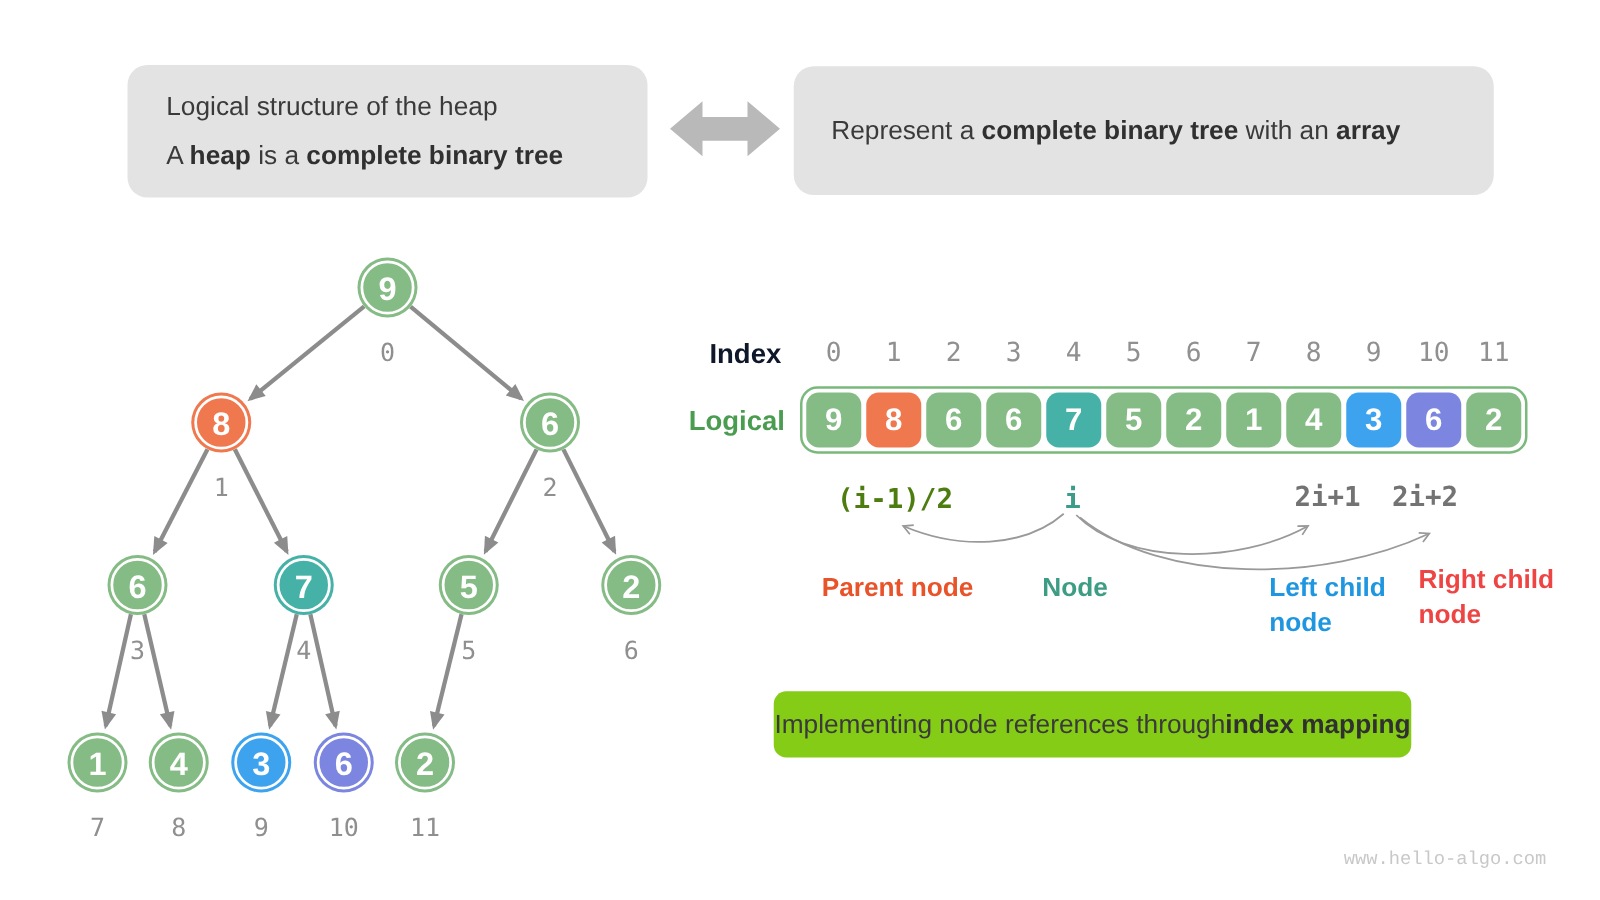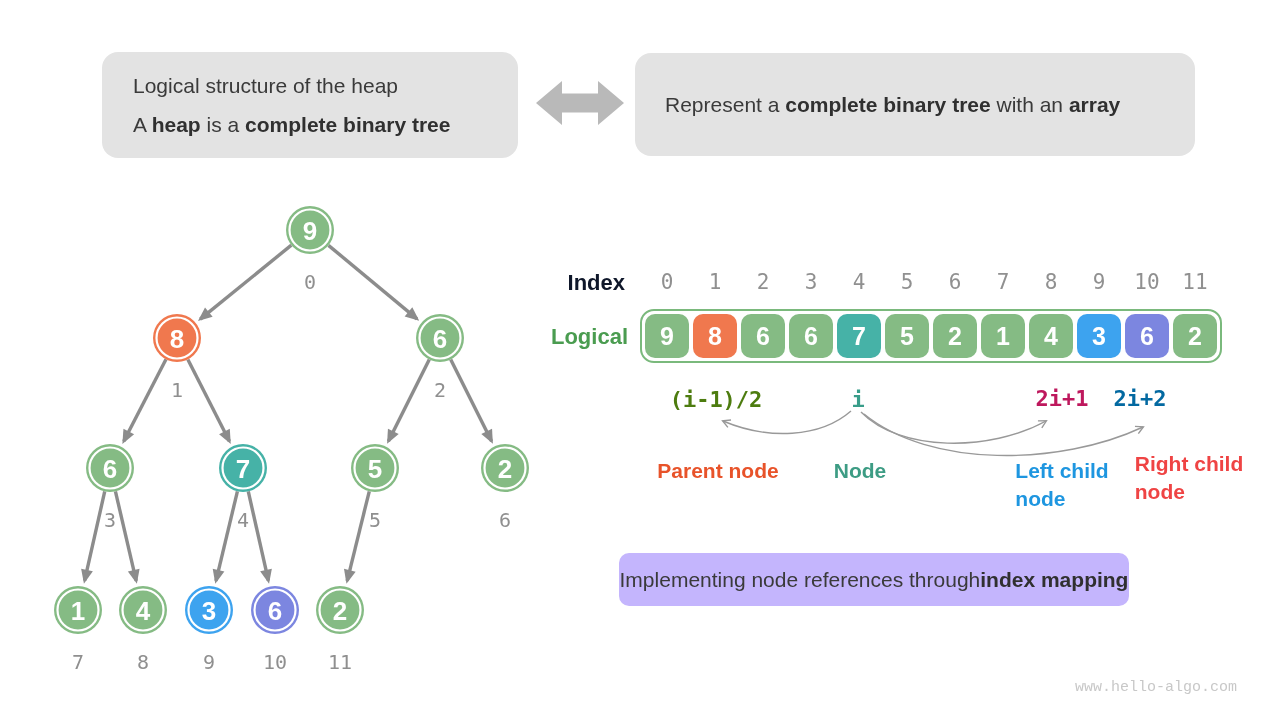--- a/index.html
+++ b/index.html
@@ -12,21 +12,21 @@
   .gray-box{
     position:absolute;background:#E3E3E3;border-radius:16px;
     display:flex;flex-direction:column;justify-content:center;row-gap:15px;
     color:#3A3A3A;font-size:21px;box-sizing:border-box;
   }
   .gray-box b, .pill b{font-weight:700;color:#303030}
   #box-logical{left:102px;top:52px;width:416px;height:106px;padding-left:31px}
   #box-physical{left:635px;top:53px;width:560px;height:103px;padding-left:30px}
   #box-bottom{
     position:absolute;left:619px;top:553px;width:510px;height:53px;
-    background:#c4b5fd;border-radius:10px;display:flex;align-items:center;
+    background:#84cc16;border-radius:10px;display:flex;align-items:center;
     justify-content:center;font-size:21px;color:#3A3A3A;
   }
 
   
   #main-svg{position:absolute;left:0;top:0}
   .tree-edge{stroke:#8C8C8C;stroke-width:3.4}
   .node-value{fill:#ffffff;font-family:"Liberation Sans",sans-serif;font-size:26px;font-weight:700;text-anchor:middle;dominant-baseline:central}
   .node-index{fill:#8F8F8F;font-family:"DejaVu Sans Mono",monospace;font-size:20px;text-anchor:middle}
   .map-arrow{fill:none;stroke:#999999;stroke-width:1.4}
 
@@ -42,22 +42,22 @@
   }
   .cell{
     flex:none;width:44px;height:44px;border-radius:10px;color:#ffffff;
     font-weight:700;font-size:25px;display:flex;align-items:center;justify-content:center;
   }
 
   
   .formula{position:absolute;font-family:"DejaVu Sans Mono",monospace;font-weight:700;font-size:22px;transform:translateX(-50%);white-space:nowrap}
   #f-parent{left:716px;top:387px;color:#4d7c0f}
   #f-node{left:858px;top:387px;color:#399D8A}
-  #f-left{left:1062px;top:386px;color:#be185d}
-  #f-right{left:1140px;top:386px;color:#0369a1}
+  #f-left{left:1062px;top:386px;color:#737373}
+  #f-right{left:1140px;top:386px;color:#737373}
 
   .map-label{position:absolute;font-weight:700;font-size:21px;transform:translateX(-50%);text-align:left;line-height:28px;white-space:nowrap}
   #l-parent{left:718px;top:457px;color:#E8532A}
   #l-node{left:860px;top:457px;color:#3D9C84}
   #l-left{left:1062px;top:457px;color:#1E96E0}
   #l-right{left:1189px;top:450px;color:#ef4444}
 
   #watermark{position:absolute;right:43px;top:679px;font-family:Liberation Mono, monospace;font-size:15px;color:#C8C8C8}
 </style>
 </head>

